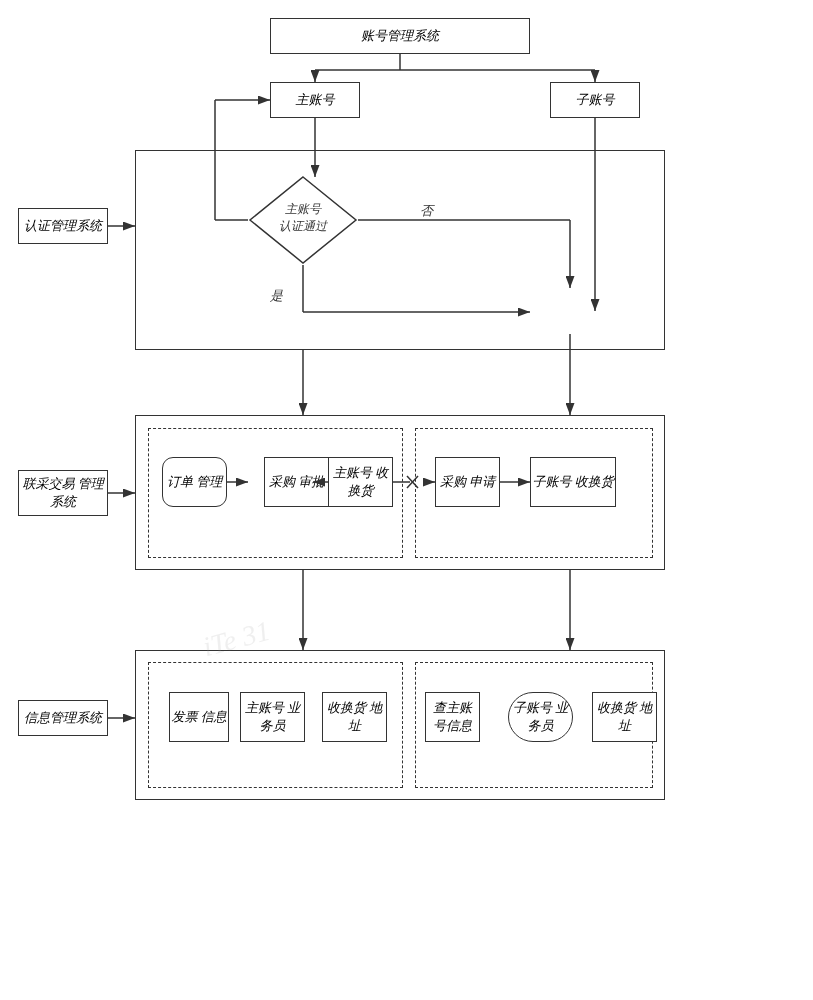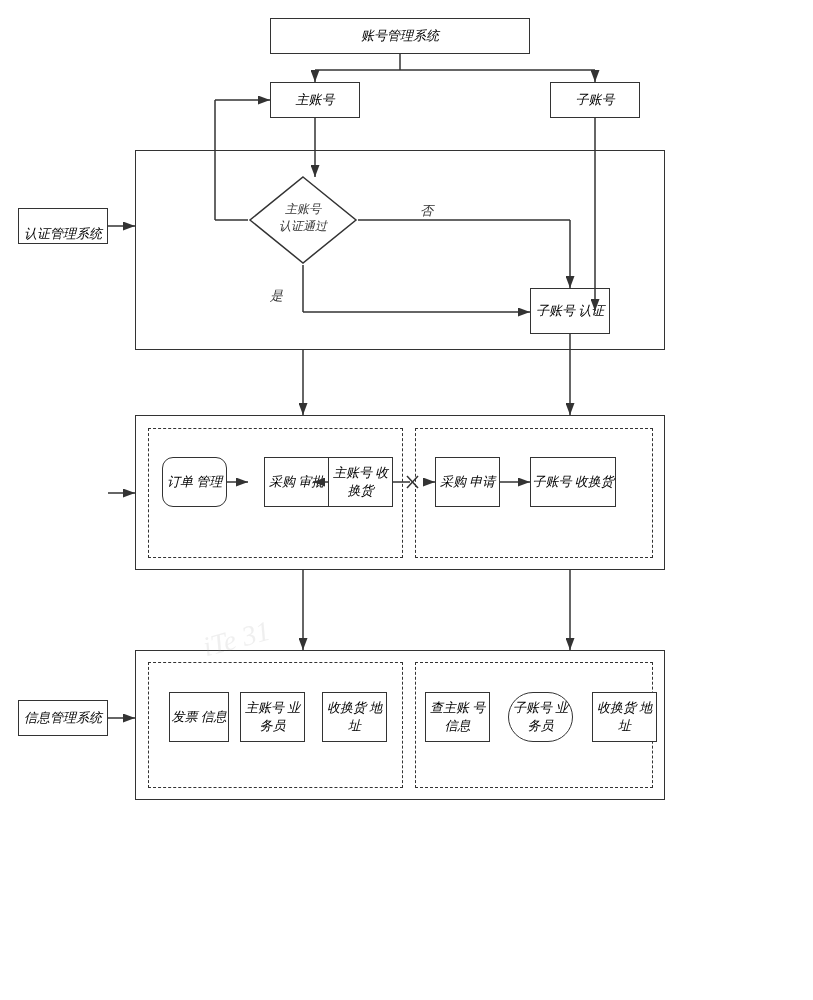--- a/index.html
+++ b/index.html
@@ -65,32 +65,32 @@
   </div>
 
   <div class="diamond" style="left:248px; top:175px; width:110px; height:90px;">
     <svg width="110" height="90" viewBox="0 0 110 90">
       <polygon points="55,2 108,45 55,88 2,45" fill="white" stroke="#333" stroke-width="1.5"></polygon>
       <text x="55" y="38" text-anchor="middle" font-family="SimSun,serif" font-size="12" fill="#333">主账号</text>
       <text x="55" y="55" text-anchor="middle" font-family="SimSun,serif" font-size="12" fill="#333">认证通过</text>
     </svg>
   </div>
 
-  <div class="box" style="left:530px; top:288px; width:80px; height:46px;">
-    <span>子账号
-认证</span>
-  </div>
-
-  <div class="box" style="left:18px; top:208px; width:90px; height:36px;align-items:flex-end;">
+
+  <div class="box" style="left:18px; top:208px; width:90px; height:36px;">
     <span>认证管理系统</span>
   </div>
 
   <div class="outer-box" style="left:135px; top:415px; width:530px; height:155px;">
   </div>
 
+  <div class="box" style="left:18px; top:470px; width:90px; height:46px;">
+    <span>联采交易
+管理系统</span>
+  </div>
 
   <div class="dashed-box" style="left:148px; top:428px; width:255px; height:130px;">
   </div>
 
   <div class="dashed-box" style="left:415px; top:428px; width:238px; height:130px;">
   </div>
 
   <div class="box" style="left:162px; top:457px; width:65px; height:50px;border-radius:11px;">
     <span>订单
 管理</span>
@@ -137,21 +137,21 @@
   <div class="box" style="left:240px; top:692px; width:65px; height:50px;">
     <span>主账号
 业务员</span>
   </div>
 
   <div class="box" style="left:322px; top:692px; width:65px; height:50px;">
     <span>收换货
 地址</span>
   </div>
 
-  <div class="box" style="left:425px; top:692px; width:65px; height:50px;align-items:center;">
+  <div class="box" style="left:425px; top:692px; width:55px; height:50px;align-items:center;">
     <span>查主账
 号信息</span>
   </div>
 
   <div class="box" style="left:508px; top:692px; width:65px; height:50px;border-radius:25px;">
     <span>子账号
 业务员</span>
   </div>
 
   <div class="box" style="left:592px; top:692px; width:65px; height:50px;">

